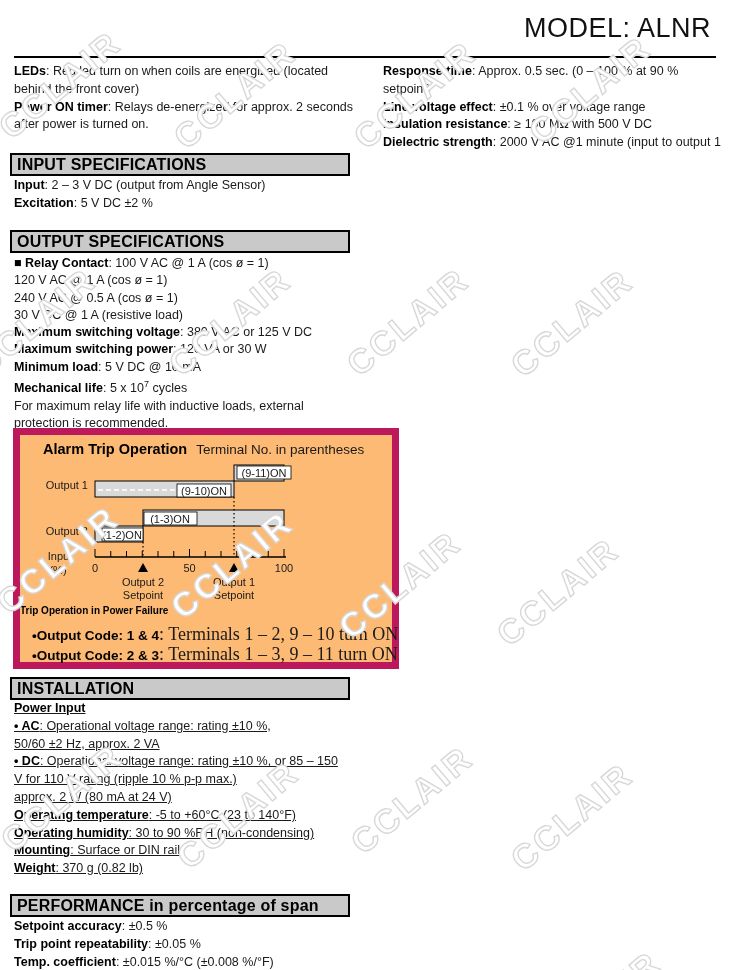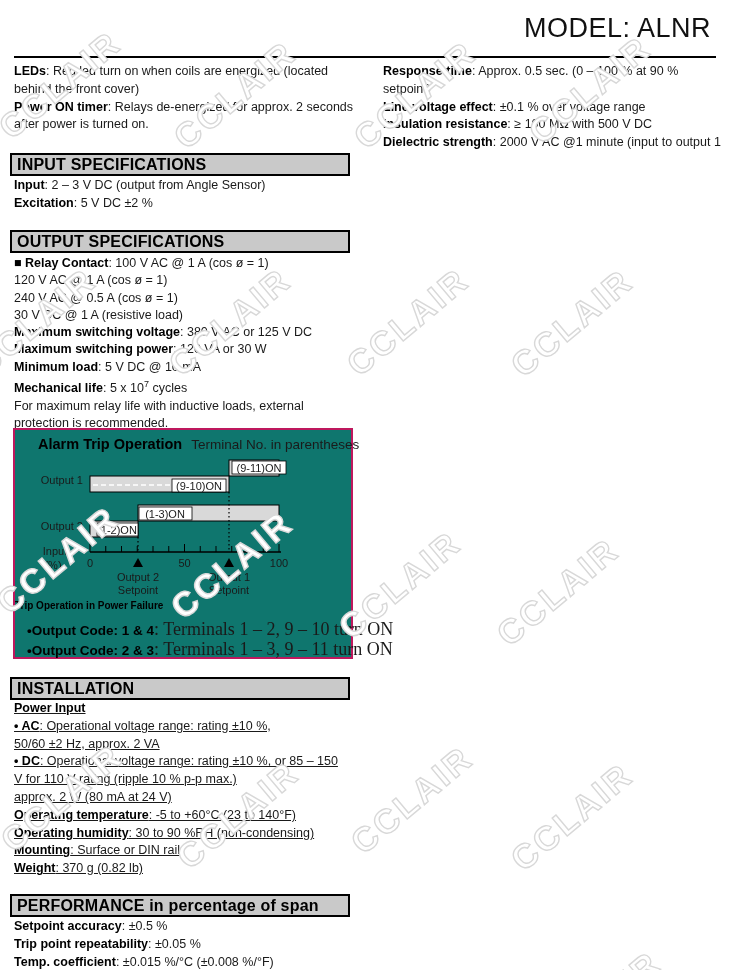--- a/index.html
+++ b/index.html
@@ -26,21 +26,21 @@
     color:#000;letter-spacing:.2px;
   }
   
   #intro-left{left:14px;top:63px;}
   #intro-right{left:383px;top:63px;}
   #input-lines{left:14px;top:177px;}
   #output-lines{left:14px;top:255px;}
   #install-lines{left:14px;top:700px;text-decoration:underline;}
   #perf-lines{left:14px;top:918px;}
   
-  #diagram{left:13px;top:428px;width:336px;height:227px;border:2px solid #be185d;box-sizing:content-box;background:#0f766e;}
+  #diagram{left:13px;top:428px;width:336px;height:227px;border:7px solid #be185d;box-sizing:content-box;background:#fdba74;padding-left:36px;}
   #diagram-title-row{left:23px;top:6px;display:flex;align-items:baseline;gap:9px;}
   #diagram-title{font-weight:700;font-size:14.5px;color:#000;white-space:nowrap;}
   #diagram-subtitle{font-family:Liberation Sans, sans-serif;font-size:13.5px;white-space:nowrap;}
   #diagram-svg{left:0;top:24px;}
   #pf-title{left:0;top:170px;font-weight:700;font-size:10px;color:#000;white-space:nowrap;}
   .pf-code{left:12px;font-size:13.5px;white-space:nowrap;}
   .pf-code b{font-weight:700;color:#000;white-space:pre;}
   .pf-code span{font-family:"Liberation Serif","DejaVu Serif",serif;font-size:18px;white-space:pre;}
   #pf-code-0{top:189px;}
   #pf-code-1{top:209px;}

